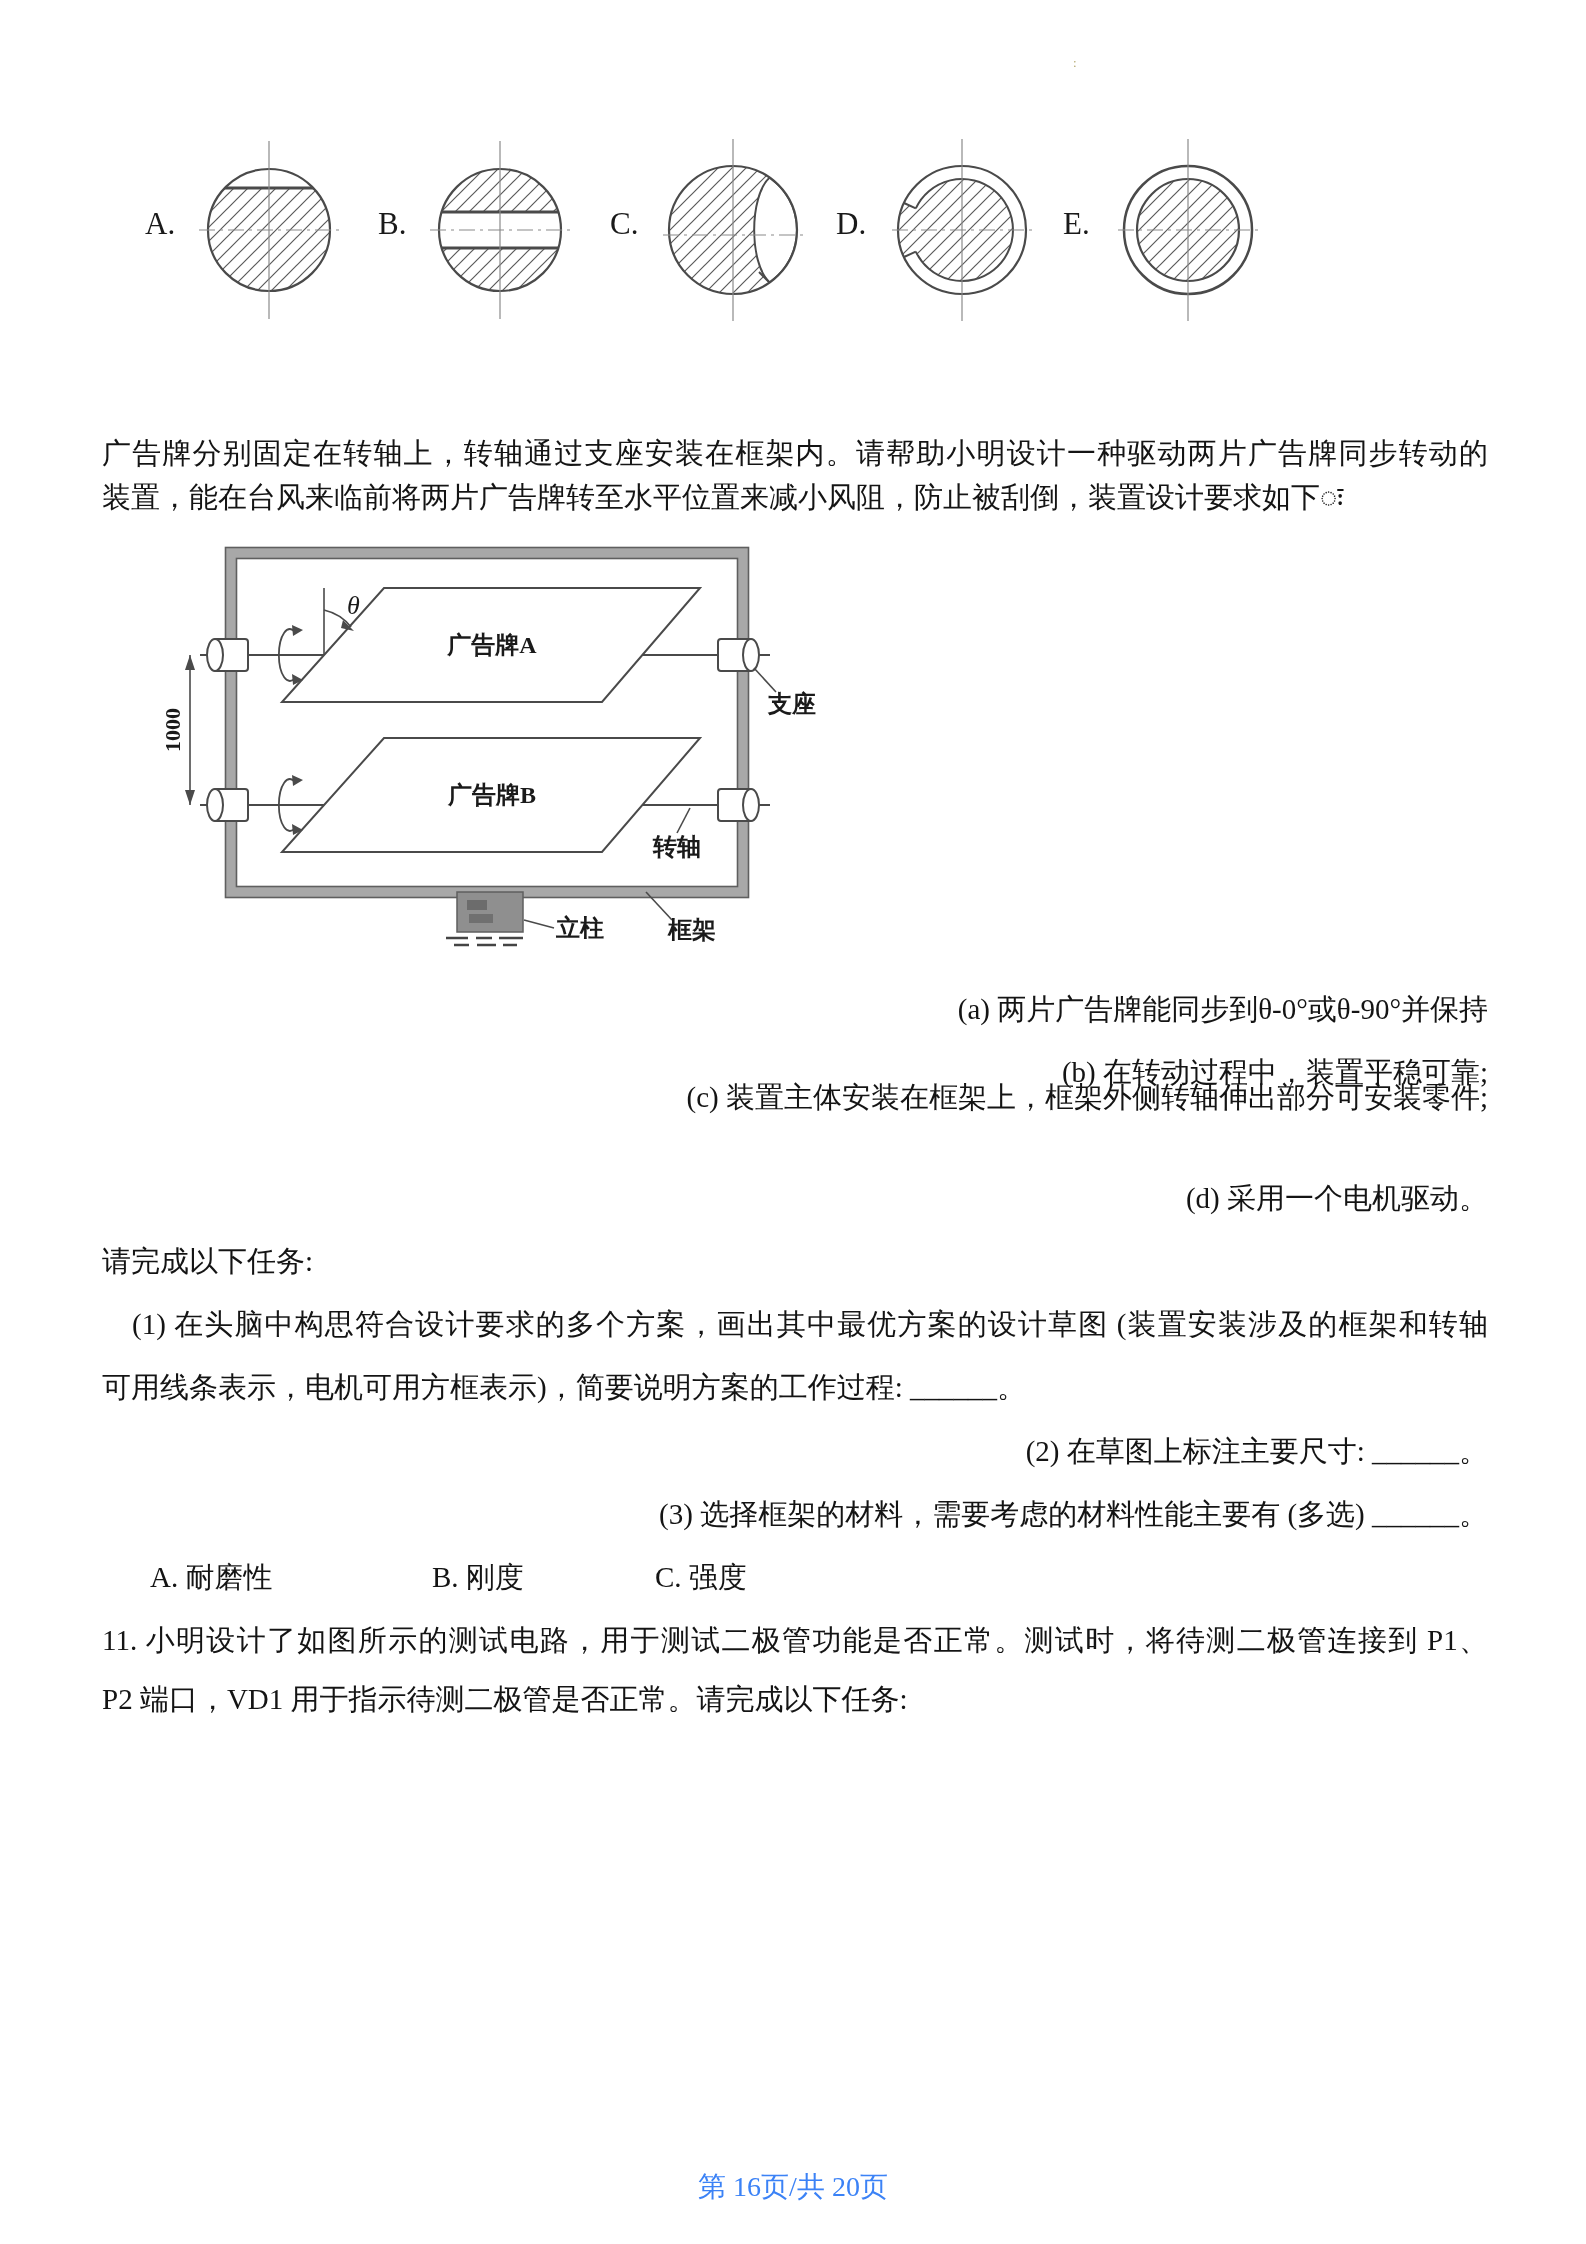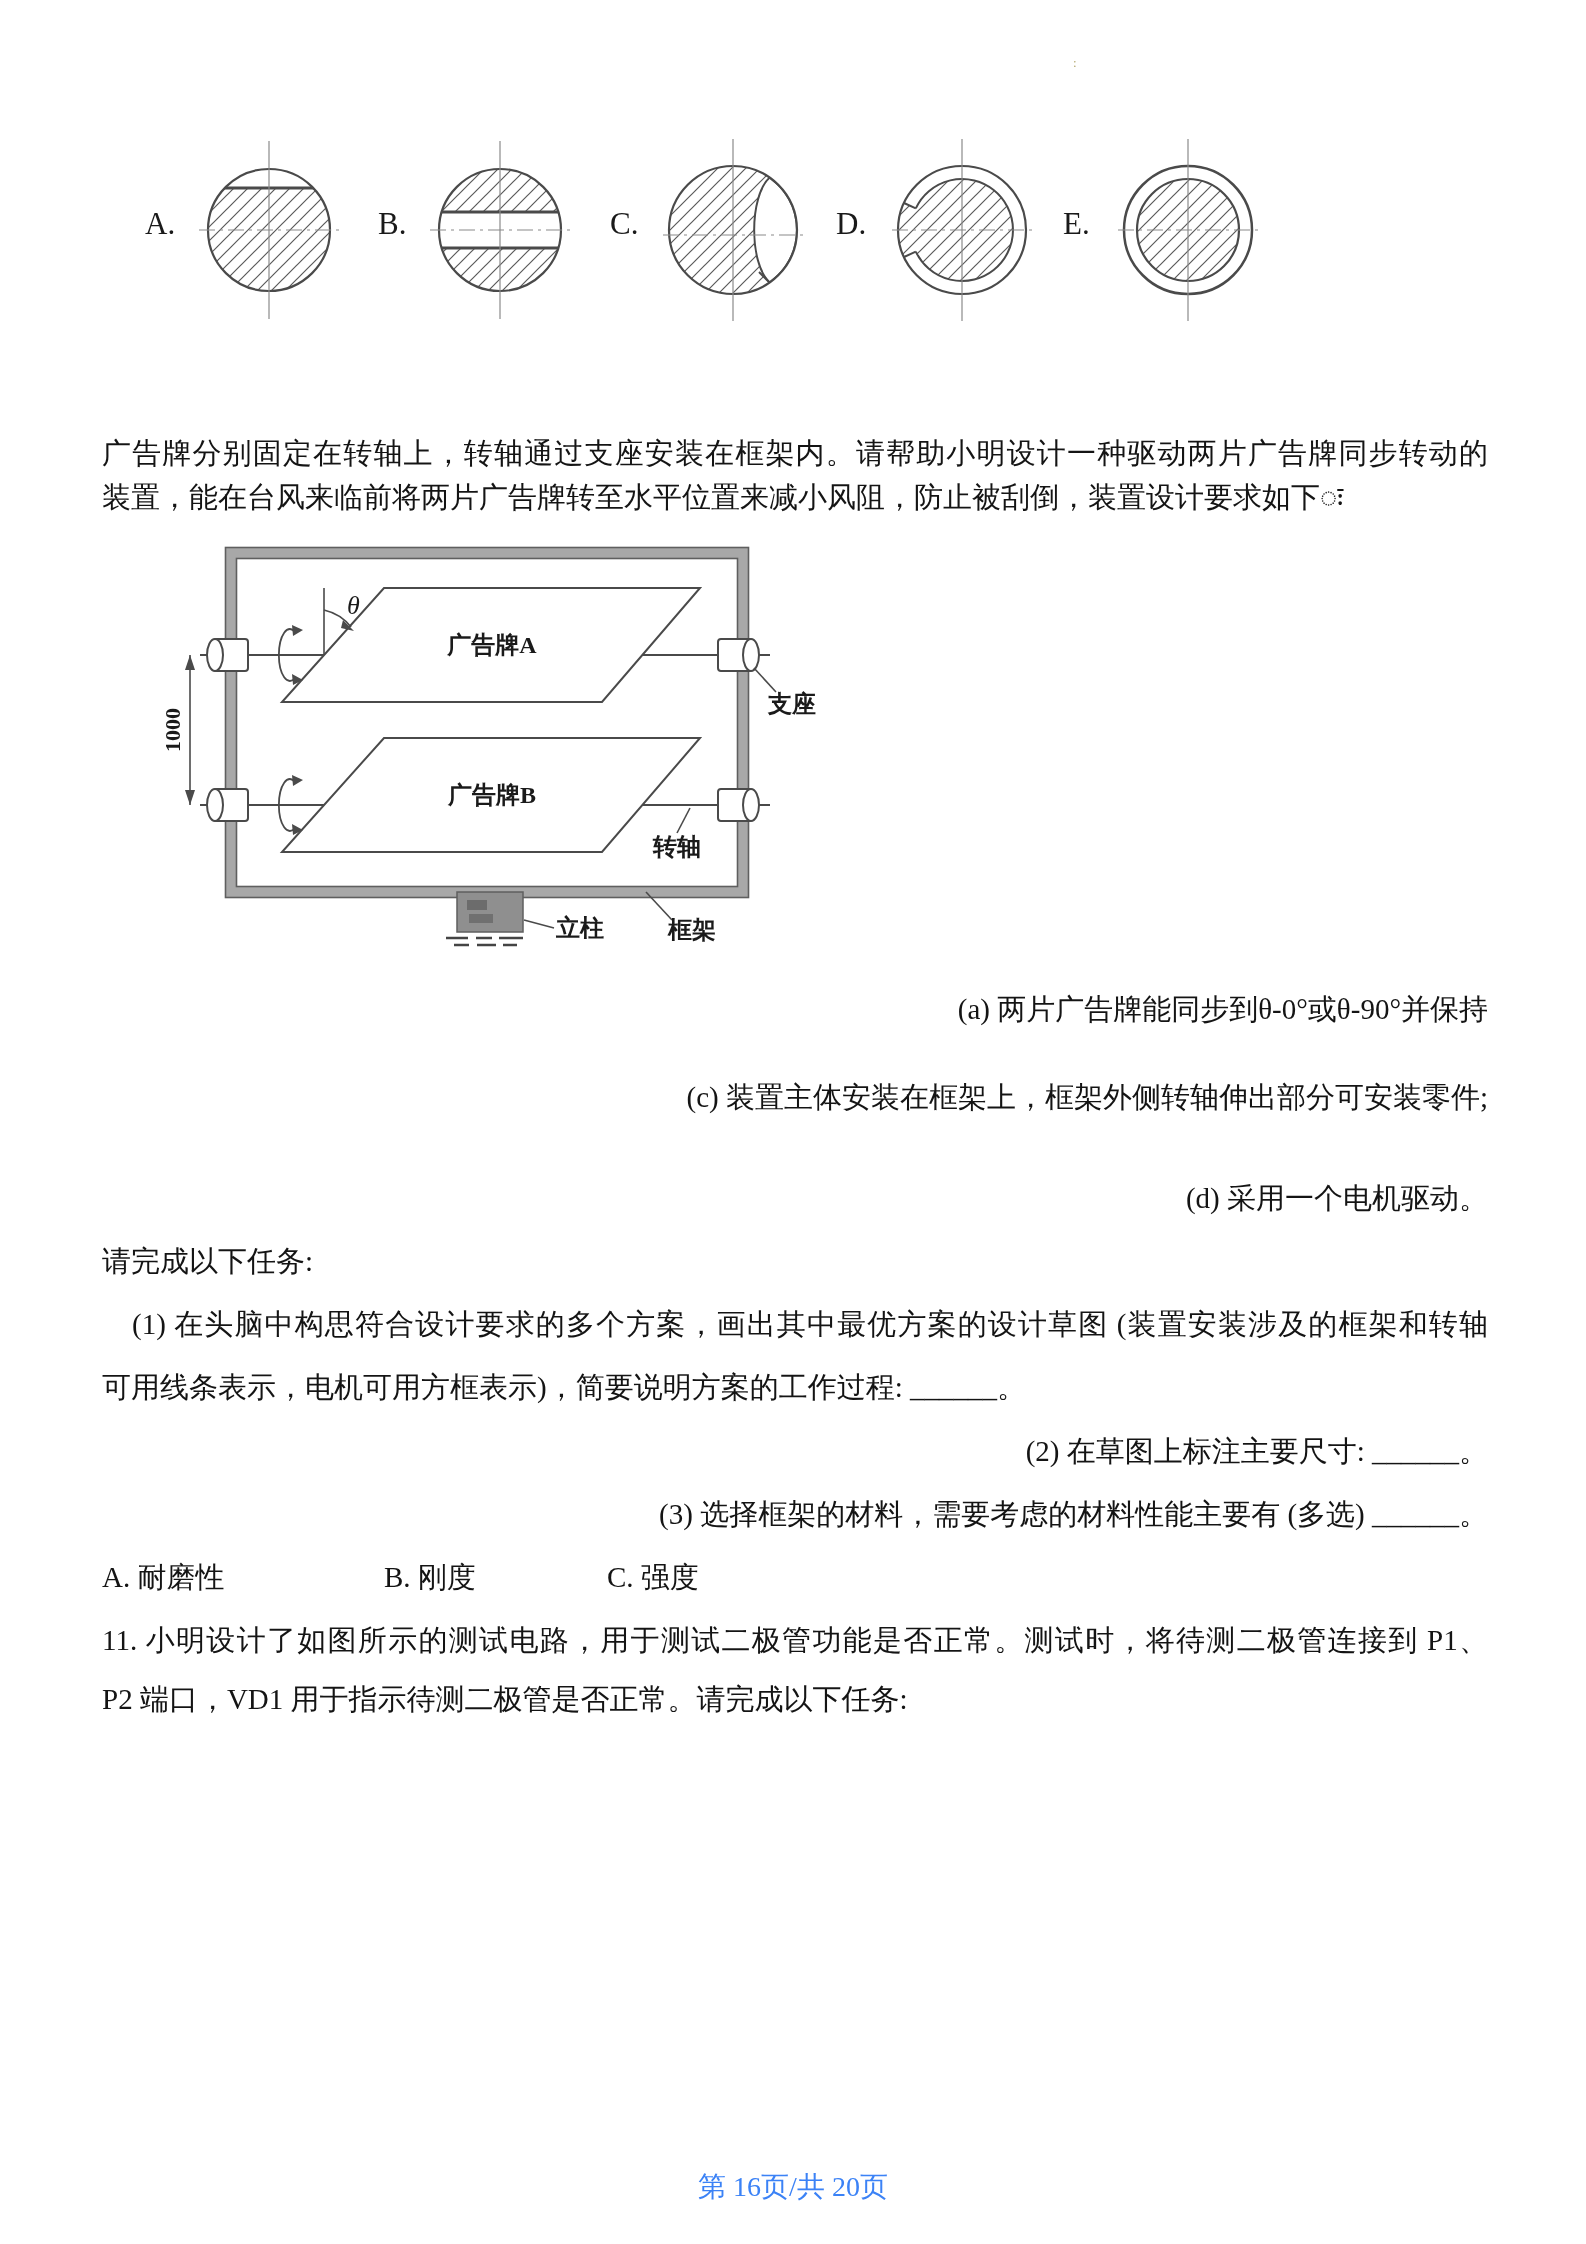--- a/index.html
+++ b/index.html
@@ -8,21 +8,21 @@
   .tline{position:absolute;font-size:29px;line-height:42px;height:42px;white-space:nowrap;}
   .mar{left:102px;width:1386px;}
   .ind{left:132px;width:1356px;text-align:right;}
   .fill{white-space:normal;text-align:justify;text-align-last:justify;}
   .opt-label{position:absolute;top:206px;font-size:31px;color:#1a1a1a;}
   .opt-svg{position:absolute;top:125px;}
   .diagram-svg{position:absolute;left:150px;top:540px;}
   .footer{position:absolute;top:2168px;left:0;width:100%;text-align:center;font-size:28px;color:#3b82f6;}
   .corner-mark{position:absolute;left:1073px;top:55px;font-size:13px;color:#b3a76f;}
   .dlabel{font-family:"Liberation Serif","DejaVu Serif",serif;font-weight:bold;font-size:24px;fill:#1a1a1a;}
-  .choice-span{position:absolute;top:0;}
+  .choice-span{position:absolute;top:0;margin-left:48px;}
 </style>
 </head>
 <body>
 
 <div class="page">
 
   <svg width="0" height="0" style="position:absolute">
     <defs>
       <pattern id="hatch" patternUnits="userSpaceOnUse" width="14" height="14">
         <path d="M-3,17 L17,-3 M-10,10 L10,-10 M4,24 L24,4" stroke="#5a5a5a" stroke-width="1.2"></path>
@@ -187,20 +187,21 @@
       <line x1="540" y1="268" x2="527" y2="293" stroke="#4a4a4a" stroke-width="1.6"></line>
       <text class="dlabel" x="503" y="315">转轴</text>
       <line x1="374" y1="380" x2="404" y2="388" stroke="#4a4a4a" stroke-width="1.6"></line>
       <text class="dlabel" x="406" y="396">立柱</text>
       <line x1="496" y1="352" x2="522" y2="380" stroke="#4a4a4a" stroke-width="1.6"></line>
       <text class="dlabel" x="518" y="398">框架</text>
     </g>
   </svg>
 
   <div class="tline ind" style="top:988px">(a) 两片广告牌能同步到θ-0°或θ-90°并保持</div>
+  <div class="tline ind" style="top:1051px">(b) 在转动过程中，装置平稳可靠;</div>
   <div class="tline ind" style="top:1076px">(c) 装置主体安装在框架上，框架外侧转轴伸出部分可安装零件;</div>
   <div class="tline ind" style="top:1177px">(d) 采用一个电机驱动。</div>
 
   <div class="tline mar" style="top:1240px">请完成以下任务:</div>
   <div class="tline ind fill" style="top:1303px">(1) 在头脑中构思符合设计要求的多个方案，画出其中最优方案的设计草图 (装置安装涉及的框架和转轴</div>
   <div class="tline mar" style="top:1366px">可用线条表示，电机可用方框表示)，简要说明方案的工作过程: ______。</div>
   <div class="tline ind" style="top:1430px">(2) 在草图上标注主要尺寸: ______。</div>
   <div class="tline ind" style="top:1493px">(3) 选择框架的材料，需要考虑的材料性能主要有 (多选) ______。</div>
 
   <div class="tline mar" style="top:1556px">

